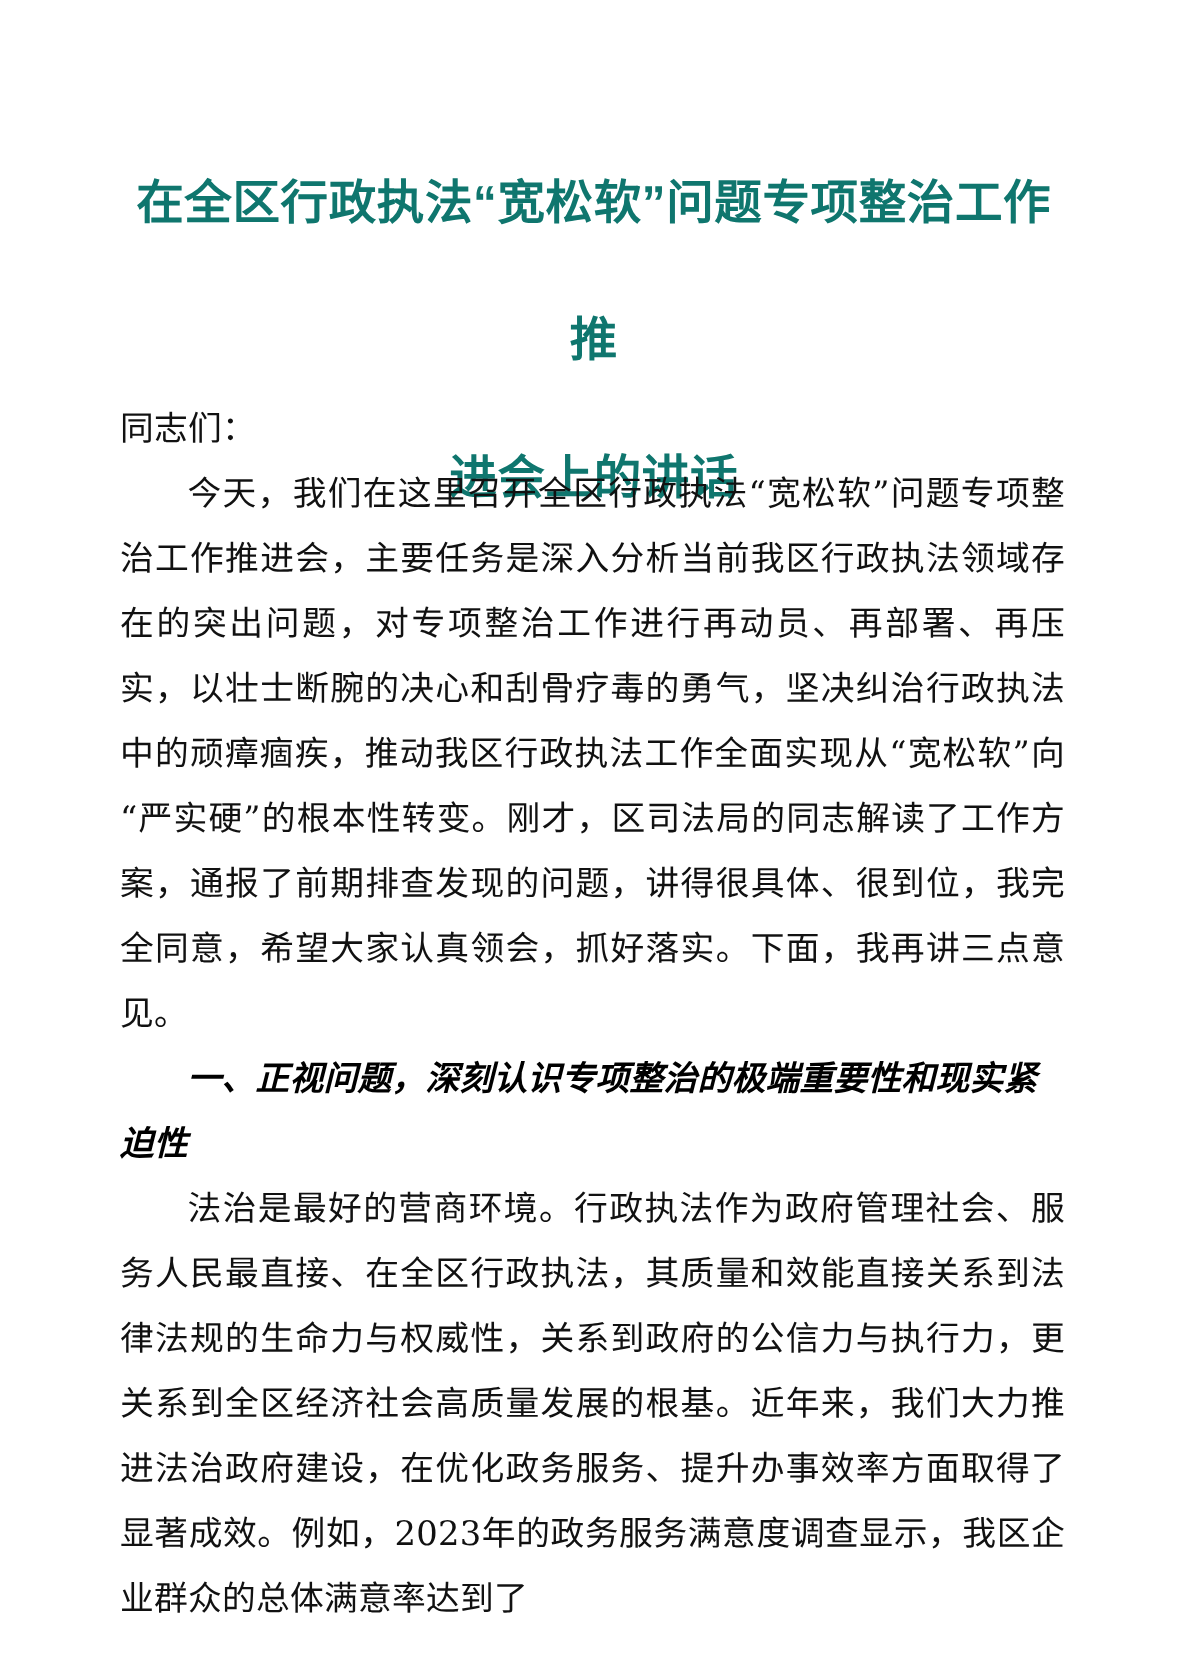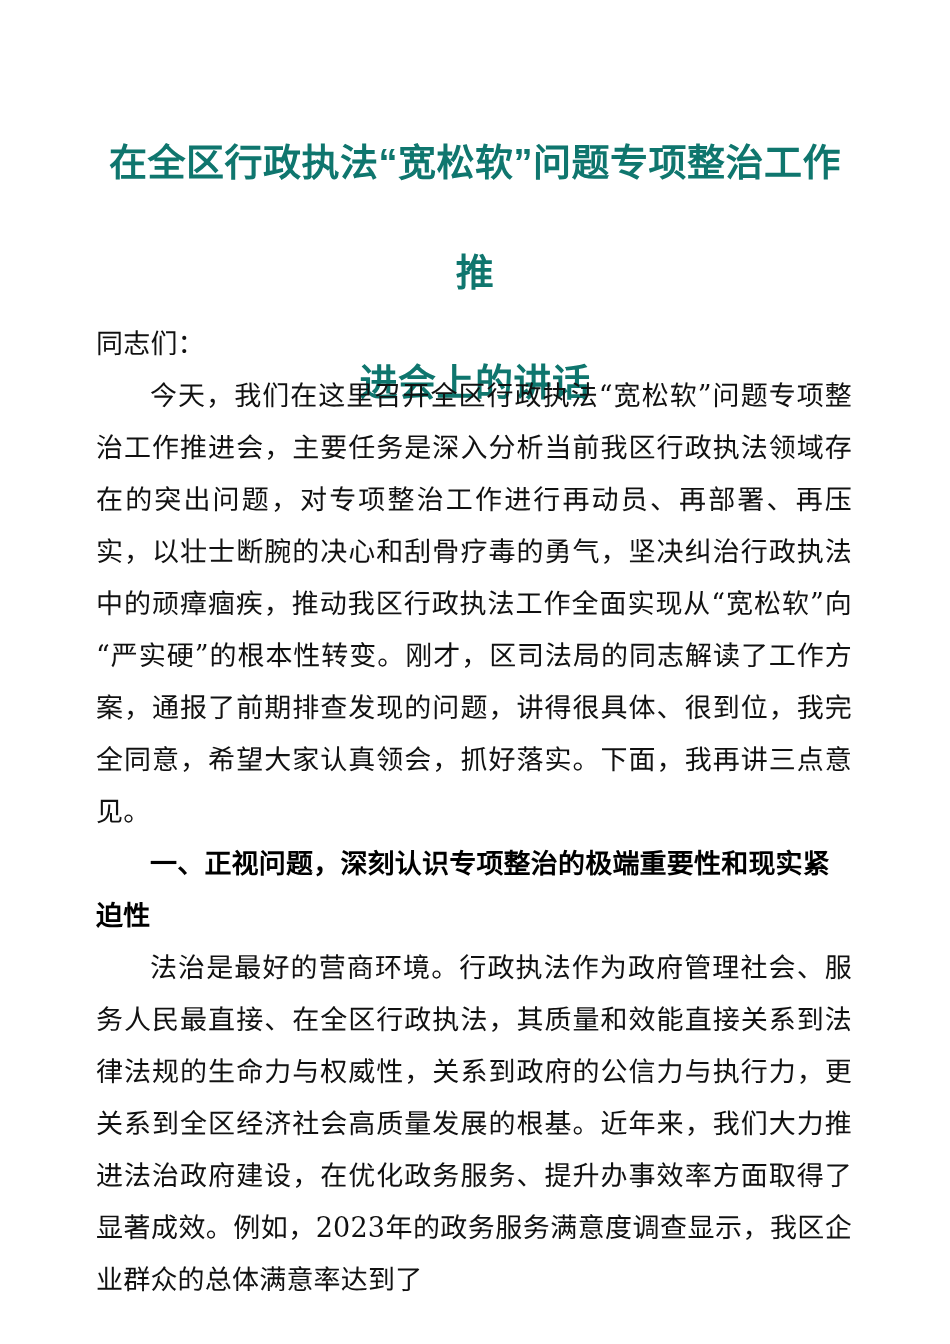--- a/index.html
+++ b/index.html
@@ -65,20 +65,21 @@
   .heading {
     font-family: "DejaVu Serif", "Liberation Serif", serif;
     font-weight: 700;
     font-size: 27px;
     line-height: 52px;
     color: #000000;
     margin: 0;
     text-indent: 2em;
     letter-spacing: 0.2px;
     word-break: break-all;
+    font-style: italic;
   }
 </style>
 </head>
 <body>
 
 <div class="page">
 
   <div class="doc-title">在全区行政执法“宽松软”问题专项整治工作推
 进会上的讲话</div>
 

